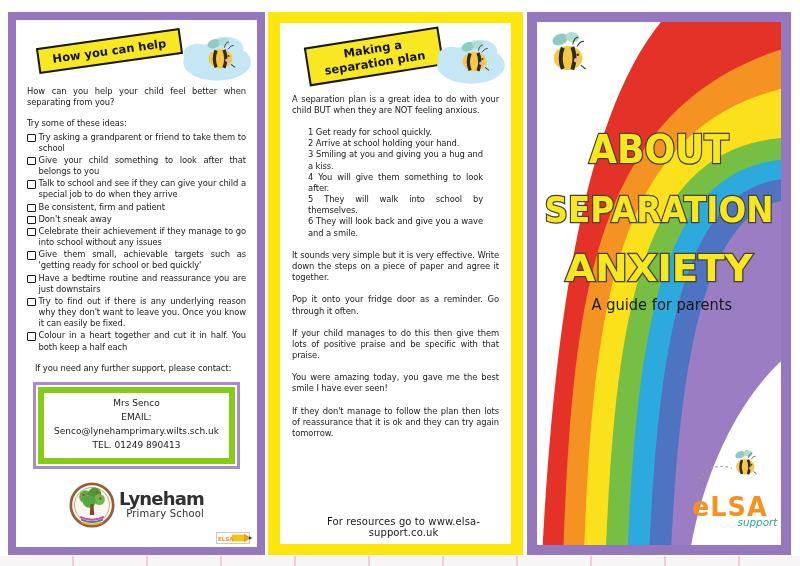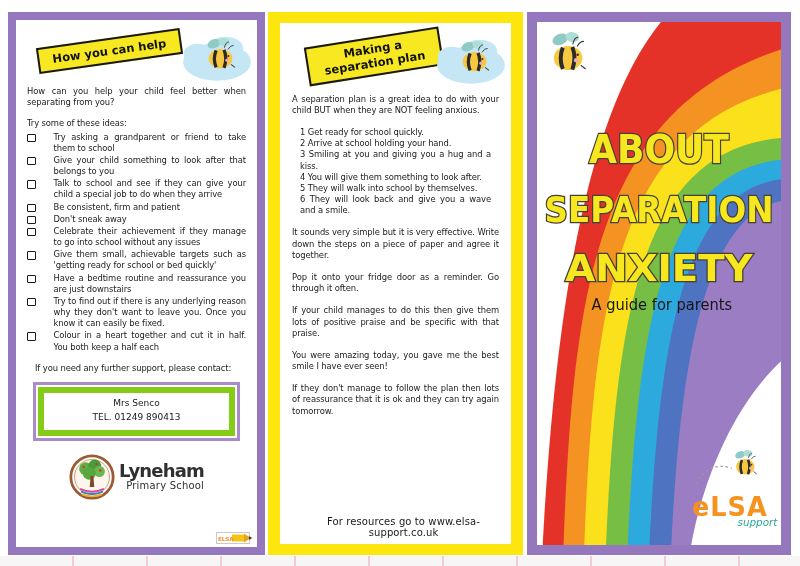--- a/index.html
+++ b/index.html
@@ -14,36 +14,36 @@
   #left-inner{padding:6px 11px;}
   .title-tag{
     display:inline-block;background:#f8e821;border:2px solid #171717;
     padding:4px 13px;font-size:11.5px;font-weight:bold;color:#111;
     transform:rotate(-8deg);margin:12px 0 4px 10px;white-space:nowrap;
   }
   .cloudbee{position:absolute;top:8px;right:2px;width:76px;height:58px;}
   .body-text{font-size:8.4px;line-height:1.33;text-align:justify;letter-spacing:-0.1px;}
   .intro{margin:18px 0 10px;}
   .ideas-heading{margin:0 0 2px;}
-  .idea{display:flex;gap:18px;margin-bottom:1px;}
+  .idea{display:flex;gap:3px;margin-bottom:1px;}
   .cbx{flex:0 0 auto;width:6.5px;height:6.5px;border:1.2px solid #1a1a1a;border-radius:1px;margin-top:2px;}
   .idea-text{flex:1;text-align:justify;}
   .support-line{margin:10px 8px 8px;}
   .contact-box{border:3px solid #a98bc9;padding:2px;margin:0 6px;}
   .contact-inner{border:6px solid #84cc16;padding:4px 4px 5px;text-align:center;font-size:9px;line-height:1.55;}
   .school-logo{display:flex;align-items:center;justify-content:center;gap:4px;margin-top:13px;}
   .school-name{font-size:18px;font-weight:bold;color:#303030;letter-spacing:-0.8px;line-height:1;}
   .school-sub{font-size:10px;color:#303030;text-align:right;margin-top:0px;letter-spacing:0.2px;}
   .mini-elsa{position:absolute;right:3px;bottom:3px;}
   
   #middle-panel{left:268px;width:255px;background:#fce60e;padding:11px 12px;}
   #middle-inner{padding:4px 12px;}
   .title-tag.two-line{line-height:1.25;text-align:center;transform:rotate(-9deg);padding:3px 15px;margin:10px 0 2px 14px;}
   #middle-inner .body-text p{margin:0 0 11px;}
-  .steps{margin:0 8px 11px;}
+  .steps{margin:0 16px 11px;}
   .mid-footer{position:absolute;left:0;right:0;bottom:6px;text-align:center;font-size:10px;letter-spacing:0.1px;padding-left:16px;}
   
   #right-panel{left:527px;width:264px;background:#9577bd;padding:10px;}
   #right-inner{overflow:hidden;padding-left:24px;}
   #rainbow-svg{position:absolute;inset:0;width:100%;height:100%;display:block;}
   
   .scan-strip{
     position:absolute;left:0;right:0;top:556px;height:10px;background:#f7f5f6;
     background-image:repeating-linear-gradient(90deg,transparent 0 72px,#f0ccd4 72px 74px);
   }
@@ -140,20 +140,21 @@
           <span class="cbx"></span>
           <span class="idea-text">Colour in a heart together and cut it in half. You both keep a half each</span>
         </div>
     </div>
 
     <div class="body-text support-line">If you need any further support, please contact:</div>
 
     <div class="contact-box">
       <div class="contact-inner">
         <div>Mrs Senco</div>
+        <div>EMAIL: Senco@lynehamprimary.wilts.sch.uk</div>
         <div>TEL. 01249 890413</div>
       </div>
     </div>
 
     <div class="school-logo">
       <svg width="46" height="46">
           <use href="#treelogo"></use>
         </svg>
       <div>
         <div class="school-name">Lyneham</div>

